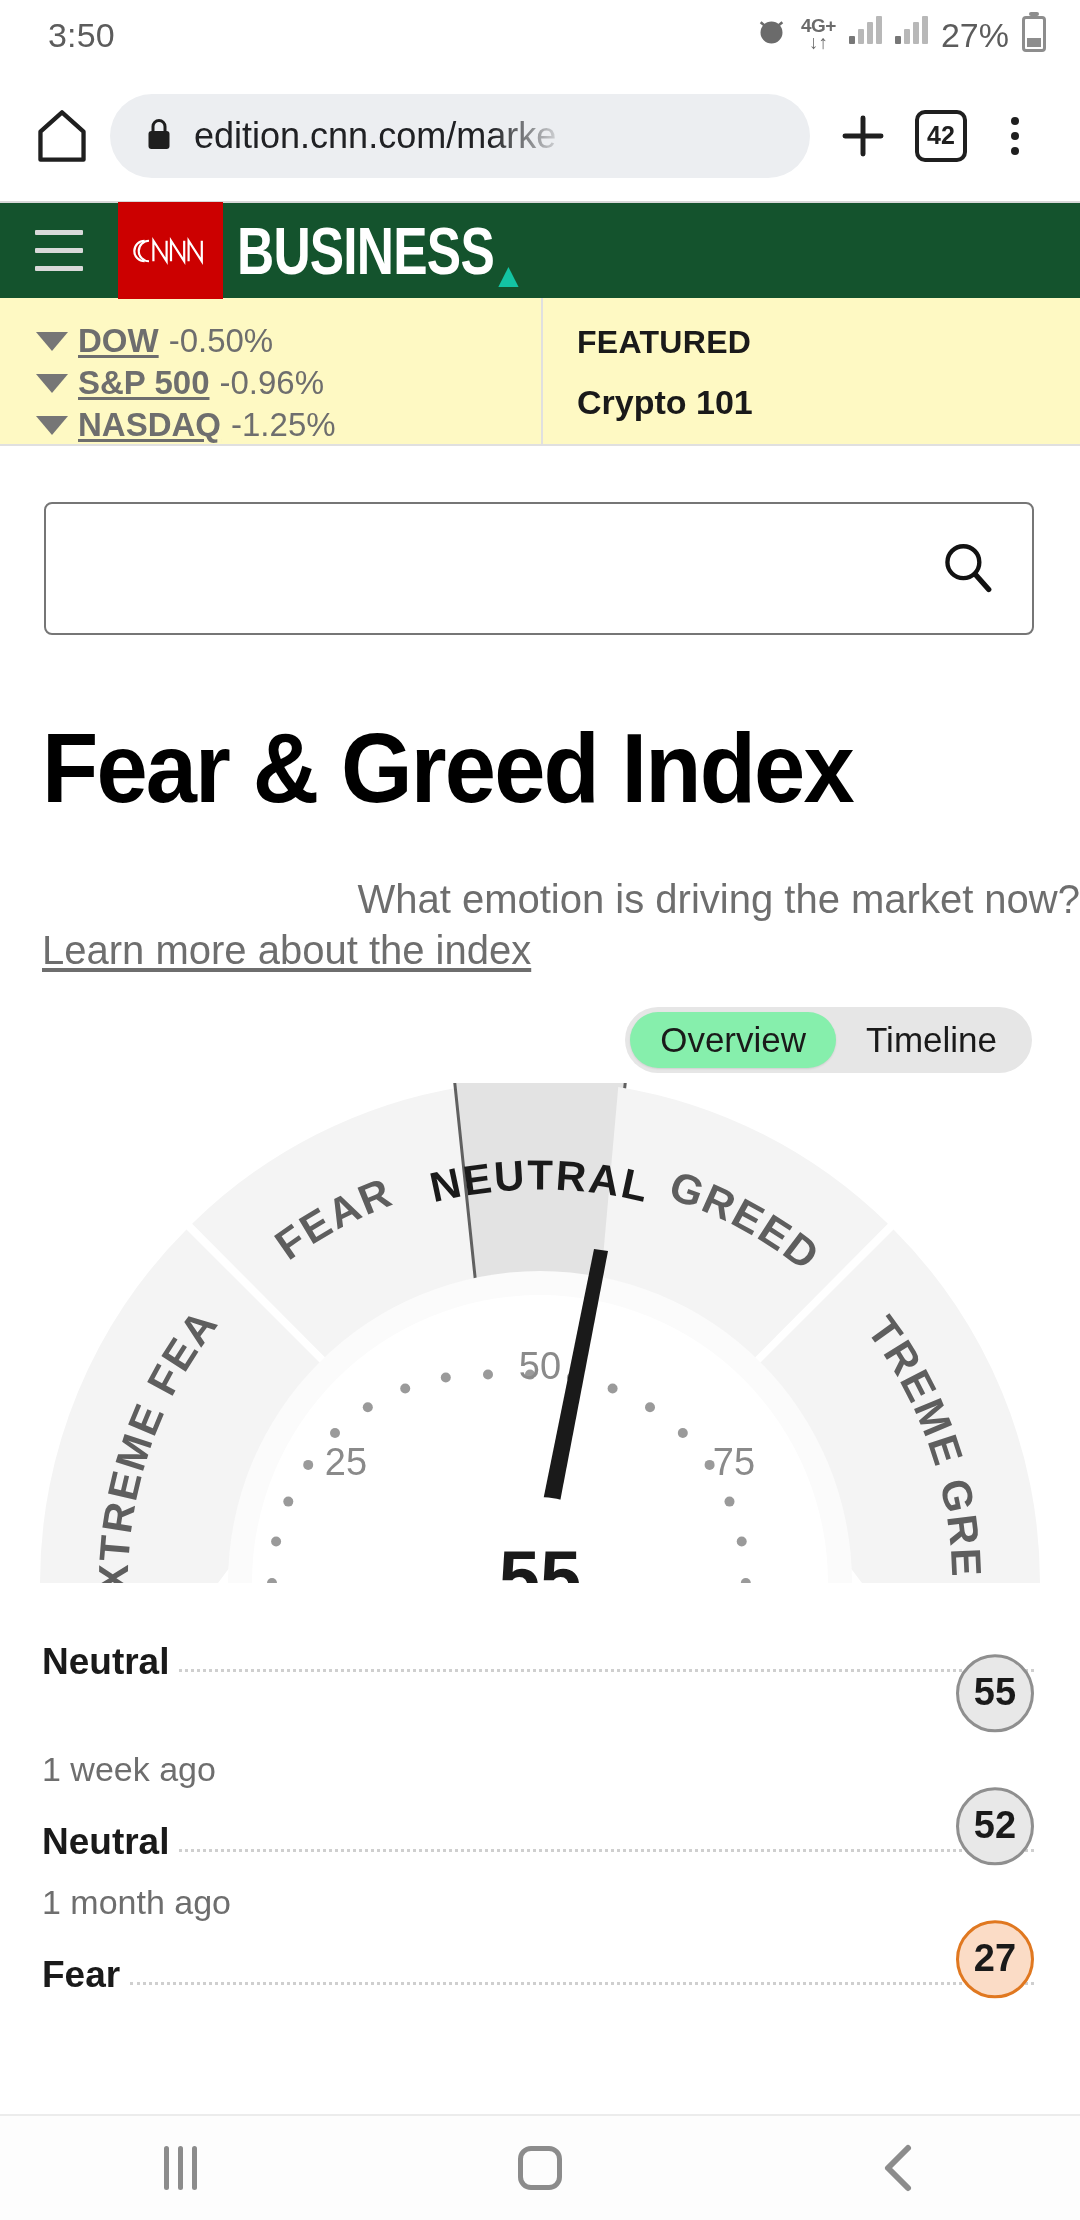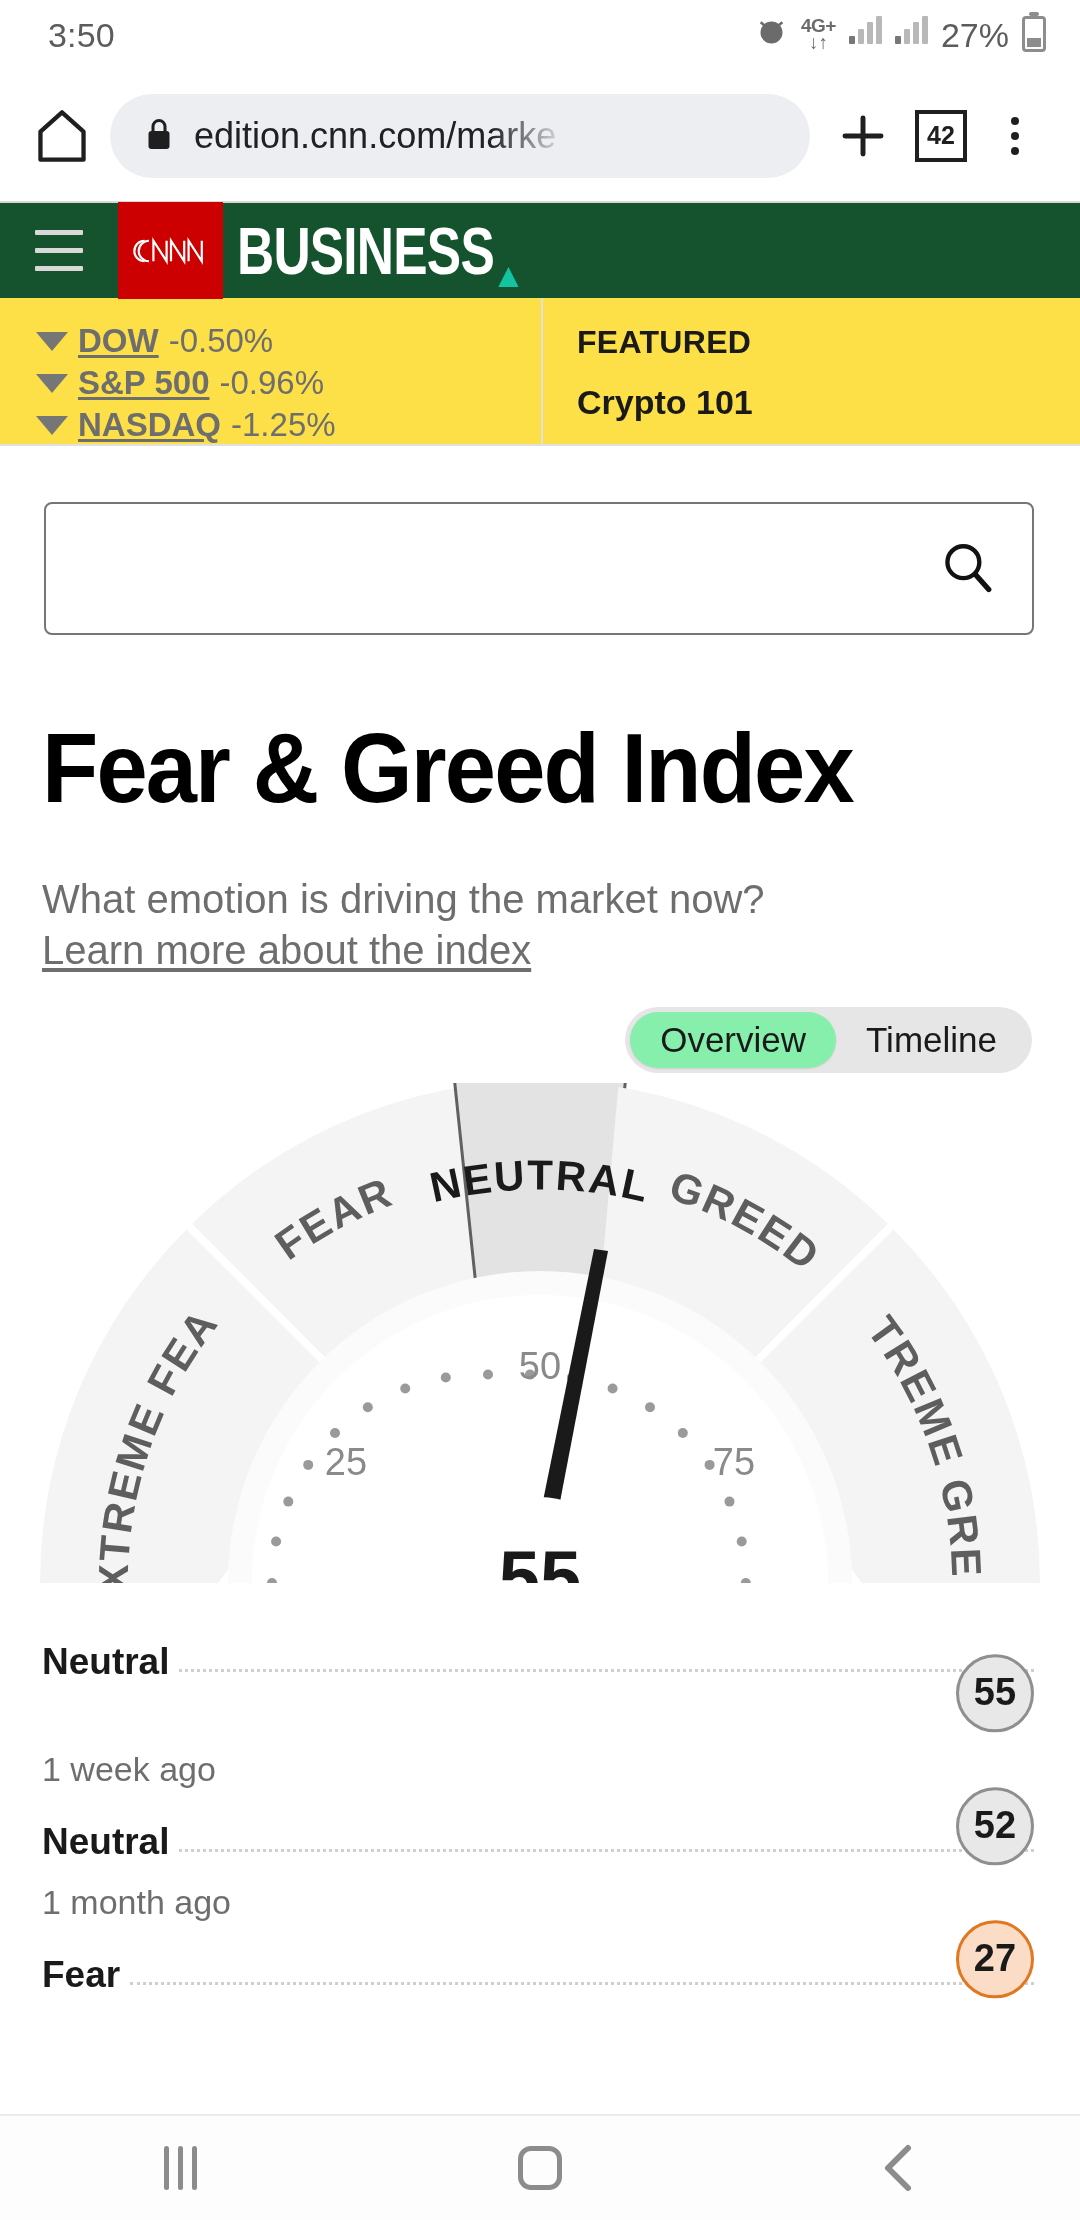--- a/index.html
+++ b/index.html
@@ -52,21 +52,21 @@
   }
   .lock-ic{ flex:0 0 auto; margin-right:20px; }
   .url-text{
     font-size:36px; color:#202124; white-space:nowrap; overflow:hidden;
     -webkit-mask-image:linear-gradient(to right,#000 82%,rgba(0,0,0,.15) 100%);
     mask-image:linear-gradient(to right,#000 82%,rgba(0,0,0,.15) 100%);
   }
   .plus-btn{ width:78px; height:78px; display:flex;align-items:center;justify-content:center; flex:0 0 auto;}
   .tabs-btn{ width:78px;height:78px; display:flex;align-items:center;justify-content:center; flex:0 0 auto;}
   .tabs-box{
-    width:52px;height:52px;border:4px solid #1f1f1f;border-radius:0;
+    width:52px;height:52px;border:4px solid #1f1f1f;border-radius:10px;
     display:flex;align-items:center;justify-content:center;
     font-size:25px;font-weight:bold;color:#1f1f1f;
   }
   .menu-btn{ width:70px;height:78px;display:flex;flex-direction:column;align-items:center;justify-content:center;gap:7px;flex:0 0 auto;}
   .menu-btn span{ width:8px;height:8px;border-radius:50%;background:#1f1f1f; display:block;}
 
   
   .cnn-header{
     height:97px; width:1080px; background:#14532d;
     display:flex; align-items:center;
@@ -88,21 +88,21 @@
   }
   .biz-tri{
     width:0;height:0;border-left:13px solid transparent;border-right:13px solid transparent;
     border-bottom:20px solid #13c4a3; margin-left:6px; margin-bottom:2px;
     display:inline-block; vertical-align:bottom;
   }
 
   
   .ticker-row{
     width:1080px; height:148px; display:flex;
-    border-bottom:2px solid #e0e0e0; background:#fde047;
+    border-bottom:2px solid #e0e0e0; background:#fef9c3;
   }
   .ticker-left{
     width:543px; flex:0 0 543px; border-right:2px solid #e0e0e0;
     padding:22px 0 0 36px;
   }
   .tick{ display:flex; align-items:center; gap:10px; height:42px; }
   .tri-down{
     width:0;height:0;border-left:16px solid transparent;border-right:16px solid transparent;
     border-top:19px solid #767676; flex:0 0 auto;
   }
@@ -119,21 +119,21 @@
     display:flex; align-items:center; justify-content:flex-end;
     padding-right:36px; background:#fff;
   }
 
   
   .page-title{
     margin:76px 0 0 42px;
     font-size:99px; font-weight:bold; color:#000;
     letter-spacing:-2px; transform:scaleX(.93); transform-origin:left center;
   }
-  .subtitle{ margin:52px 0 0 42px; font-size:40px; color:#6e6e6e; }
+  .subtitle{ margin:52px 0 0 42px; font-size:40px; color:#6e6e6e;text-align:right; }
   .learn-link{
     display:inline-block; margin:6px 0 0 42px; font-size:40px; color:#6e6e6e;
     text-decoration:underline; text-underline-offset:4px;
   }
 
   
   .toggle-wrap{ display:flex; justify-content:flex-end; padding:34px 48px 0 0; }
   .toggle{
     background:#e6e6e6; border-radius:44px; height:66px;
     display:flex; align-items:center; padding:5px;

